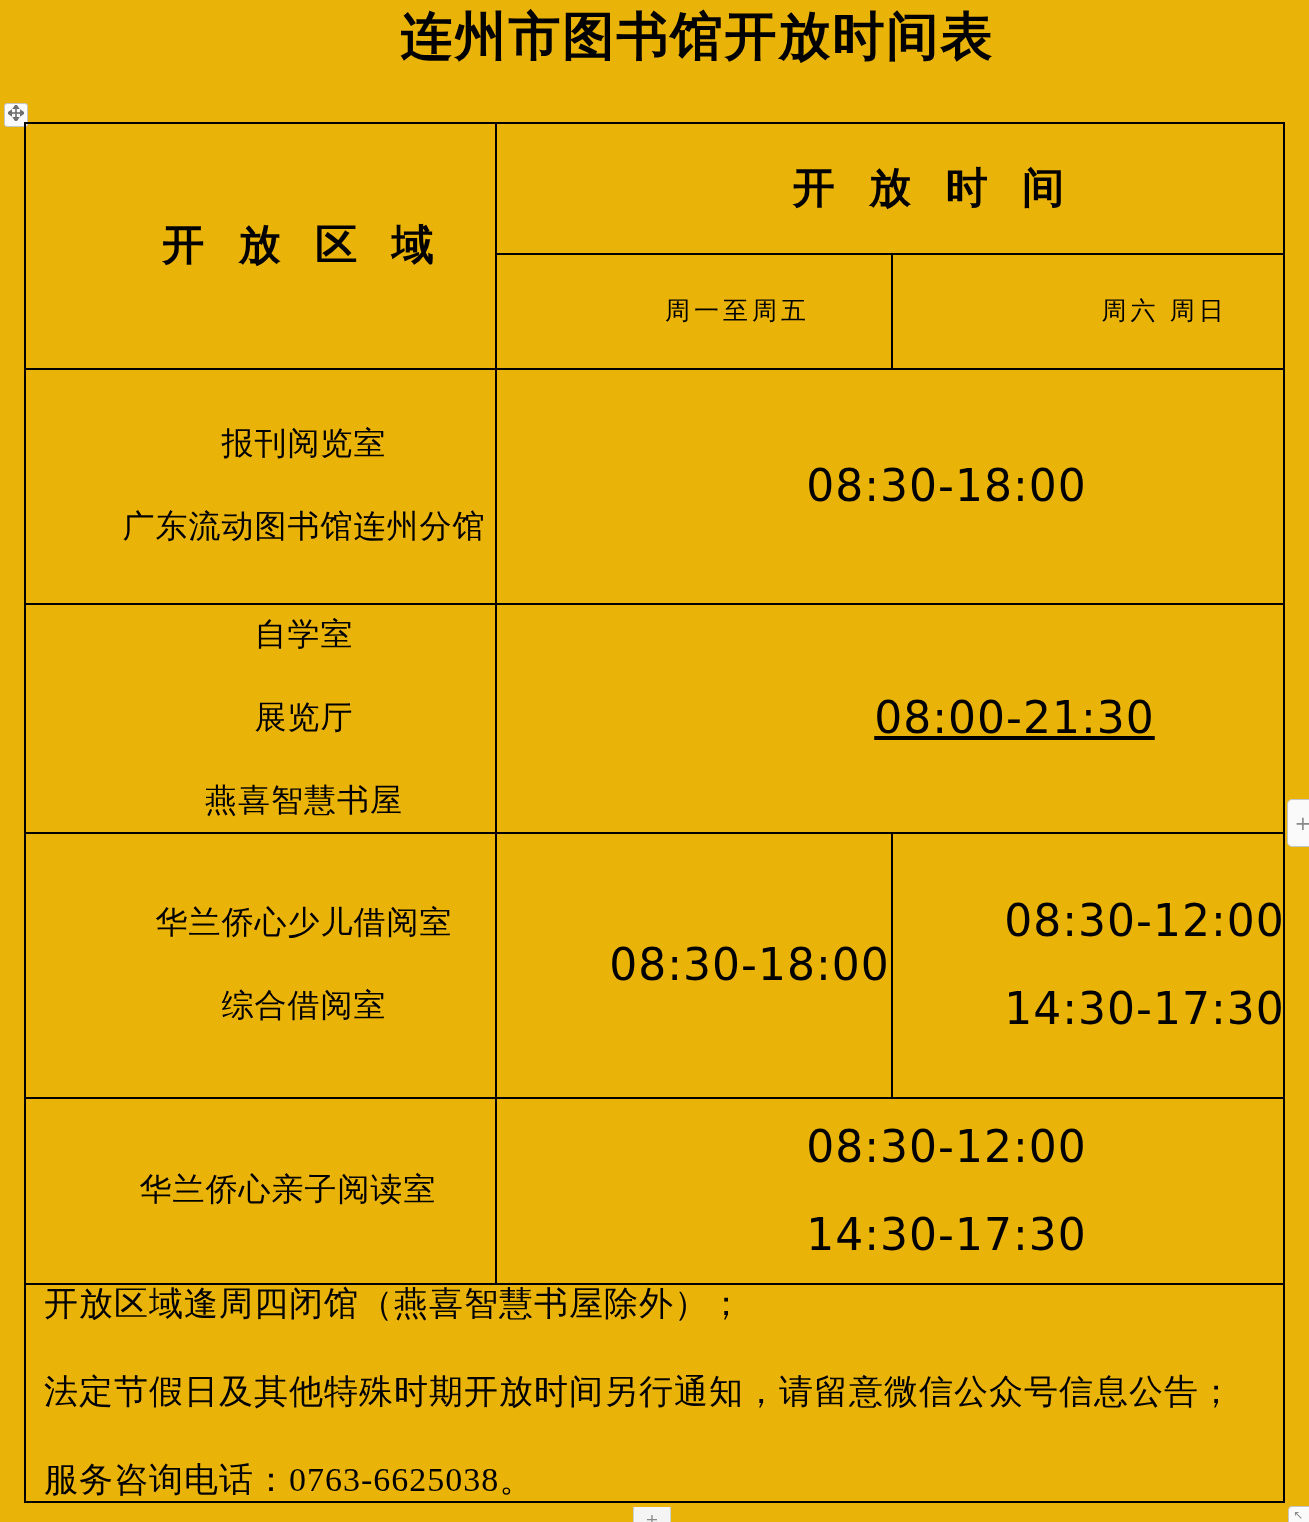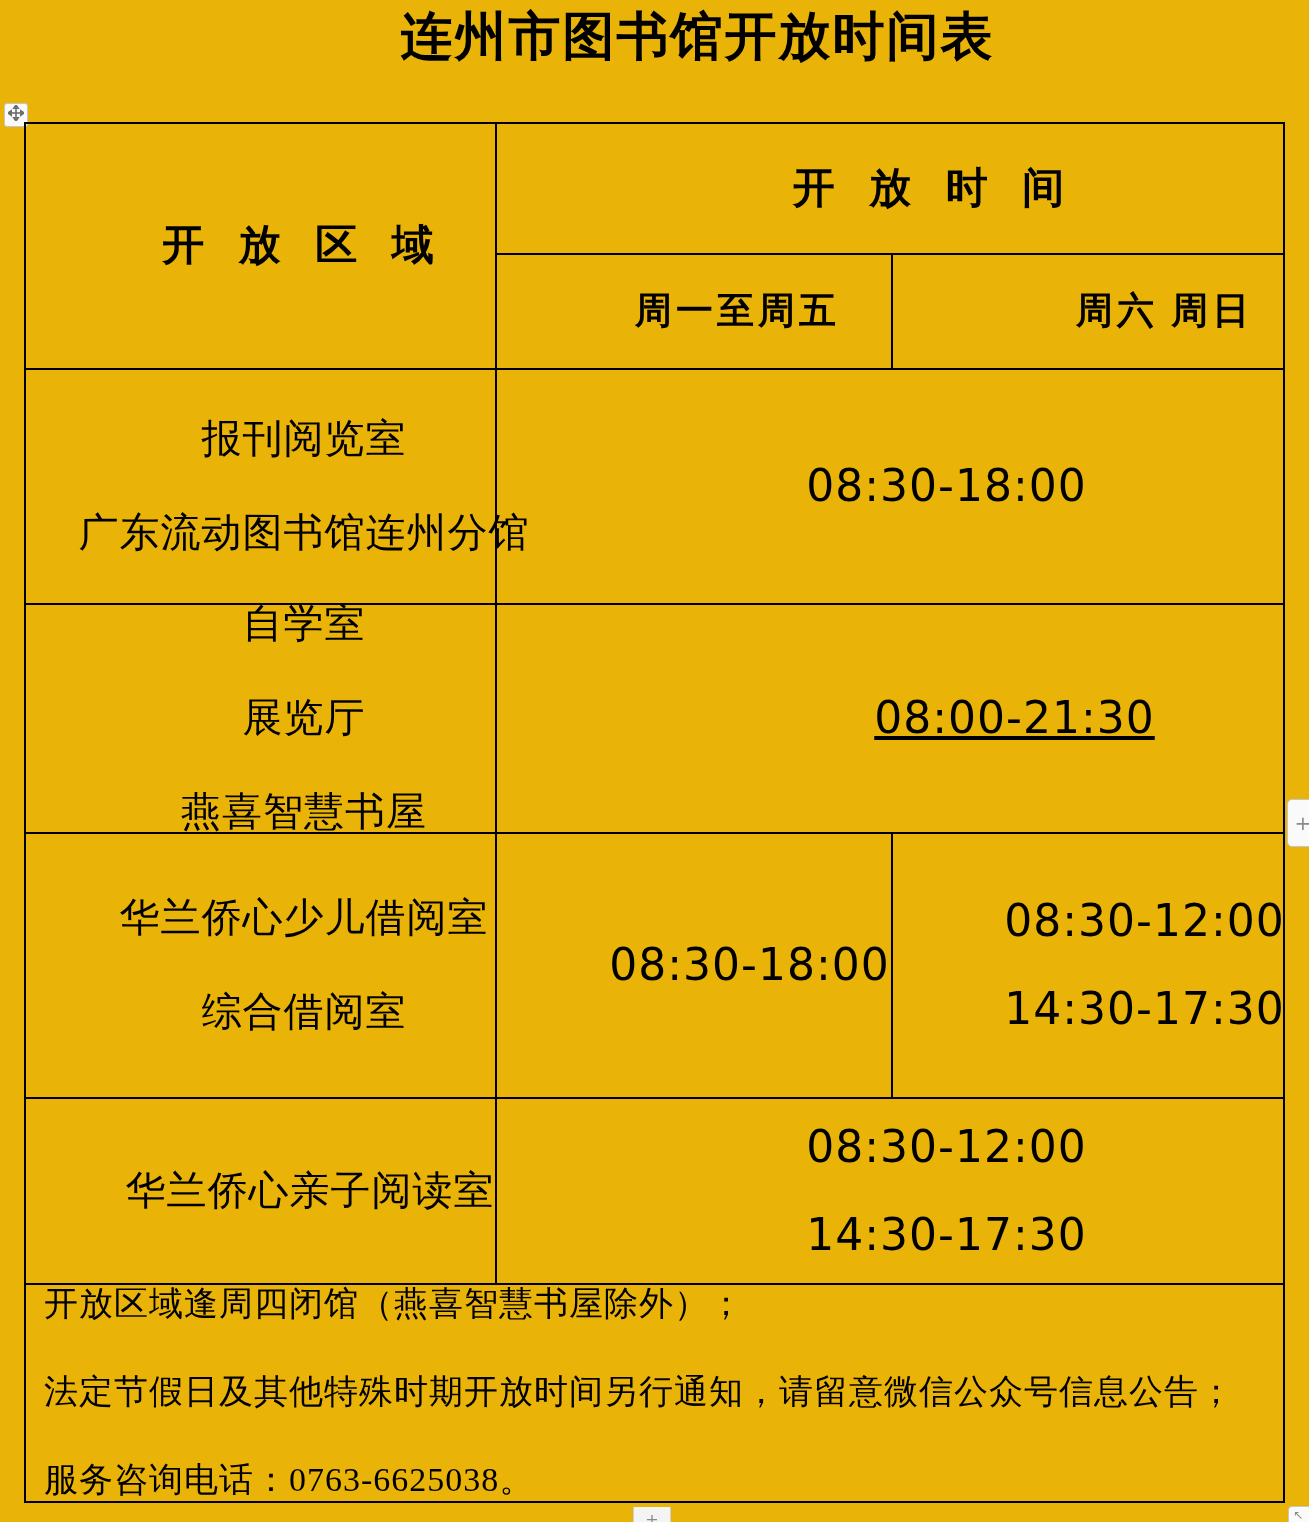--- a/index.html
+++ b/index.html
@@ -27,22 +27,22 @@
   }
   .vline,.hline{position:absolute;background:#000;}
   
   .cell{
     position:absolute;display:flex;flex-direction:column;
     align-items:center;justify-content:center;
     text-align:center;
     padding-left:44px;
   }
   .hdr{font-weight:bold;font-size:42px;letter-spacing:12px;}
-  .subhdr{font-weight:bold;font-size:37px;letter-spacing:4px;}
-  .area{font-size:40px;letter-spacing:1px;}
+  .subhdr{font-weight:normal;font-size:25px;letter-spacing:4px;}
+  .area{font-size:32px;letter-spacing:1px;}
   .gap39{gap:39px;}
   .gap37{gap:37px;}
   .time{
     font-family:"DejaVu Sans", sans-serif;
     font-size:44px;letter-spacing:1px;margin-left:12px;
   }
   .notes{
     position:absolute;left:24px;top:1283px;width:1257px;height:218px;
     display:flex;flex-direction:column;justify-content:center;gap:42px;
     padding-left:20px;box-sizing:border-box;
@@ -143,21 +143,21 @@
     <span>综合借阅室</span>
   </div>
   <div class="cell time" style="left:498px;top:834px;width:391px;height:261px;">
     <span>08:30-18:00</span>
   </div>
   <div class="cell time gap37" style="left:894px;top:834px;width:389px;height:261px;">
     <span>08:30-12:00</span>
     <span>14:30-17:30</span>
   </div>
 
-  <div class="cell area" style="left:32px;top:1099px;width:468px;height:182px;">
+  <div class="cell area" style="left:10px;top:1099px;width:468px;height:182px;">
     <span>华兰侨心亲子阅读室</span>
   </div>
   <div class="cell time gap37" style="left:498px;top:1099px;width:785px;height:182px;">
     <span>08:30-12:00</span>
     <span>14:30-17:30</span>
   </div>
 
   <div class="notes">
     <div class="note-line">开放区域逢周四闭馆（燕喜智慧书屋除外）；</div>
     <div class="note-line">法定节假日及其他特殊时期开放时间另行通知，请留意微信公众号信息公告；</div>

